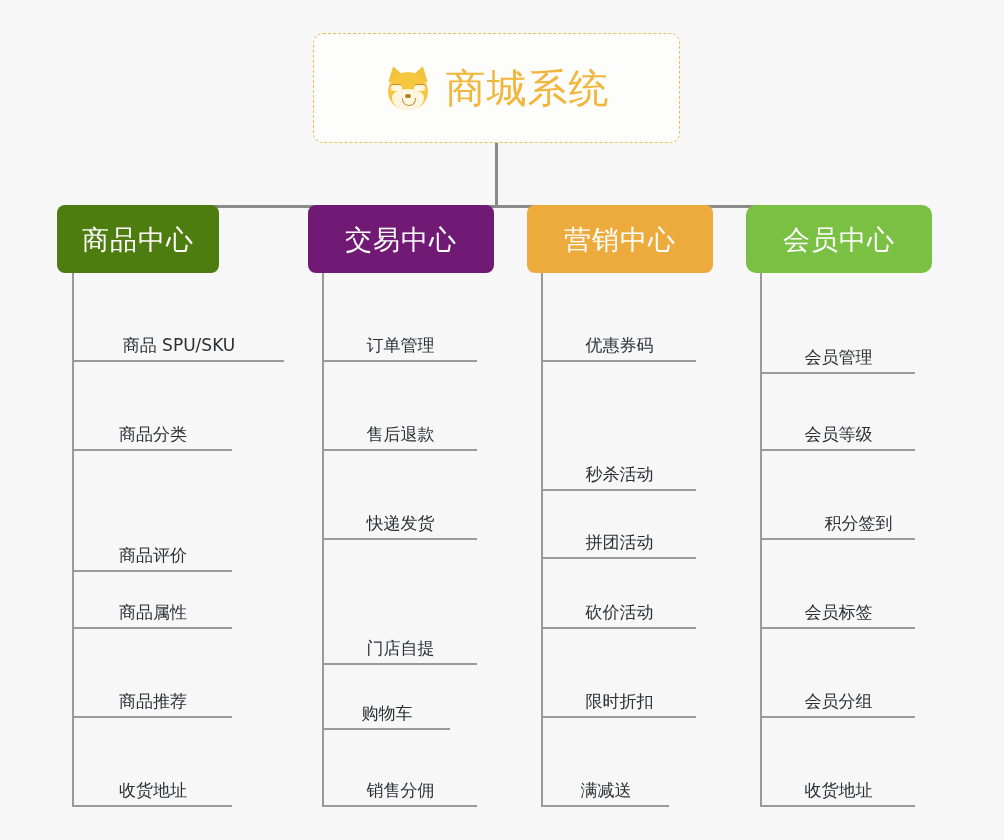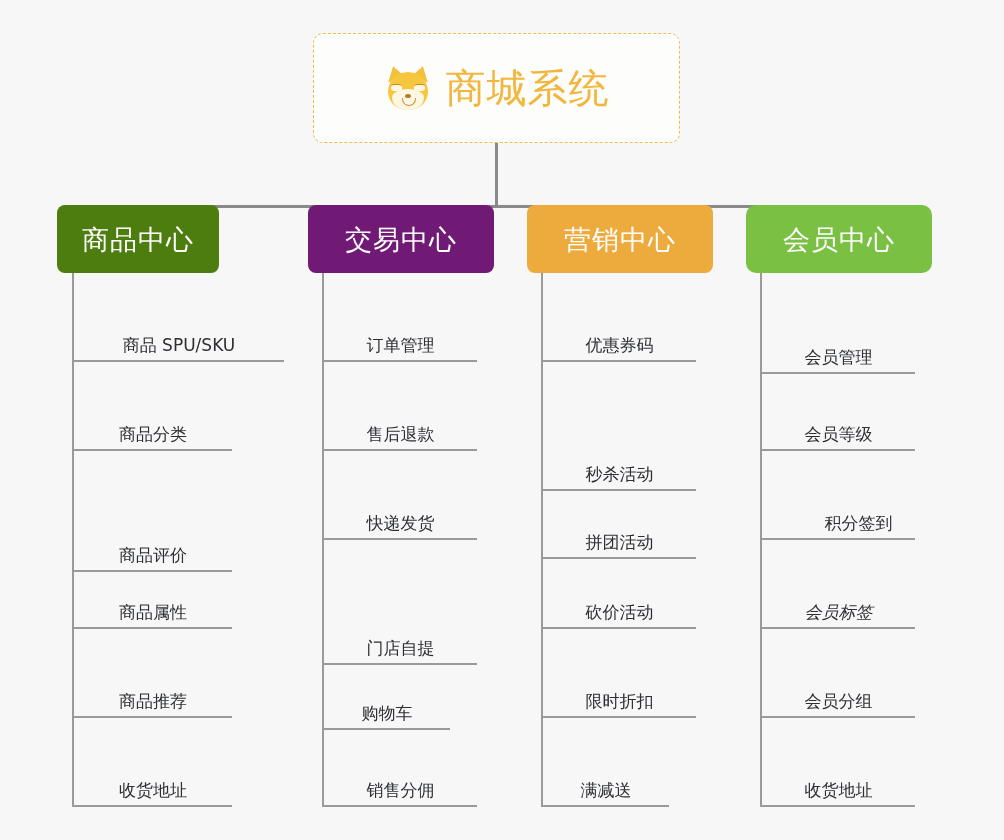--- a/index.html
+++ b/index.html
@@ -280,21 +280,21 @@
         <div class="leaf-spine" style="height: 534px;"></div>
         <div class="leaf-item" style="top: 12px; width: 155px;">
           <span class="leaf-label">会员管理</span>
         </div>
         <div class="leaf-item" style="top: 89px; width: 155px;">
           <span class="leaf-label">会员等级</span>
         </div>
         <div class="leaf-item" style="top: 178px; width: 155px; padding-left: 40px;">
           <span class="leaf-label">积分签到</span>
         </div>
-        <div class="leaf-item" style="top: 267px; width: 155px; font-style: italic;">
+        <div class="leaf-item" style="top: 267px; width: 155px;">
           <span class="leaf-label">会员标签</span>
         </div>
         <div class="leaf-item" style="top: 356px; width: 155px;">
           <span class="leaf-label">会员分组</span>
         </div>
         <div class="leaf-item" style="top: 445px; width: 155px;">
           <span class="leaf-label">收货地址</span>
         </div>
       </div>
     </div>

